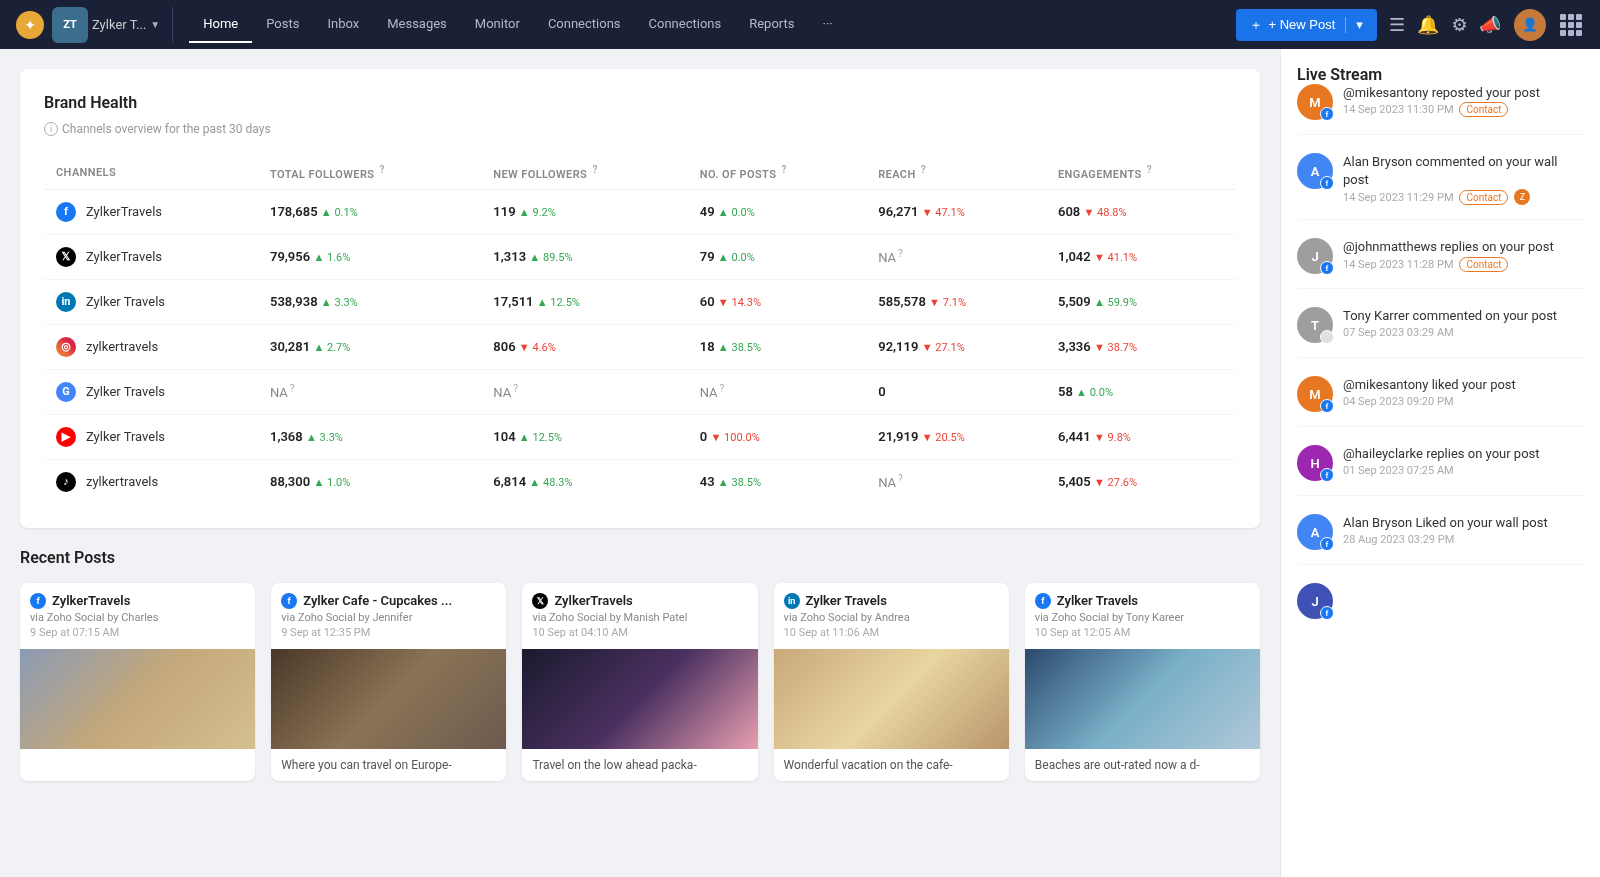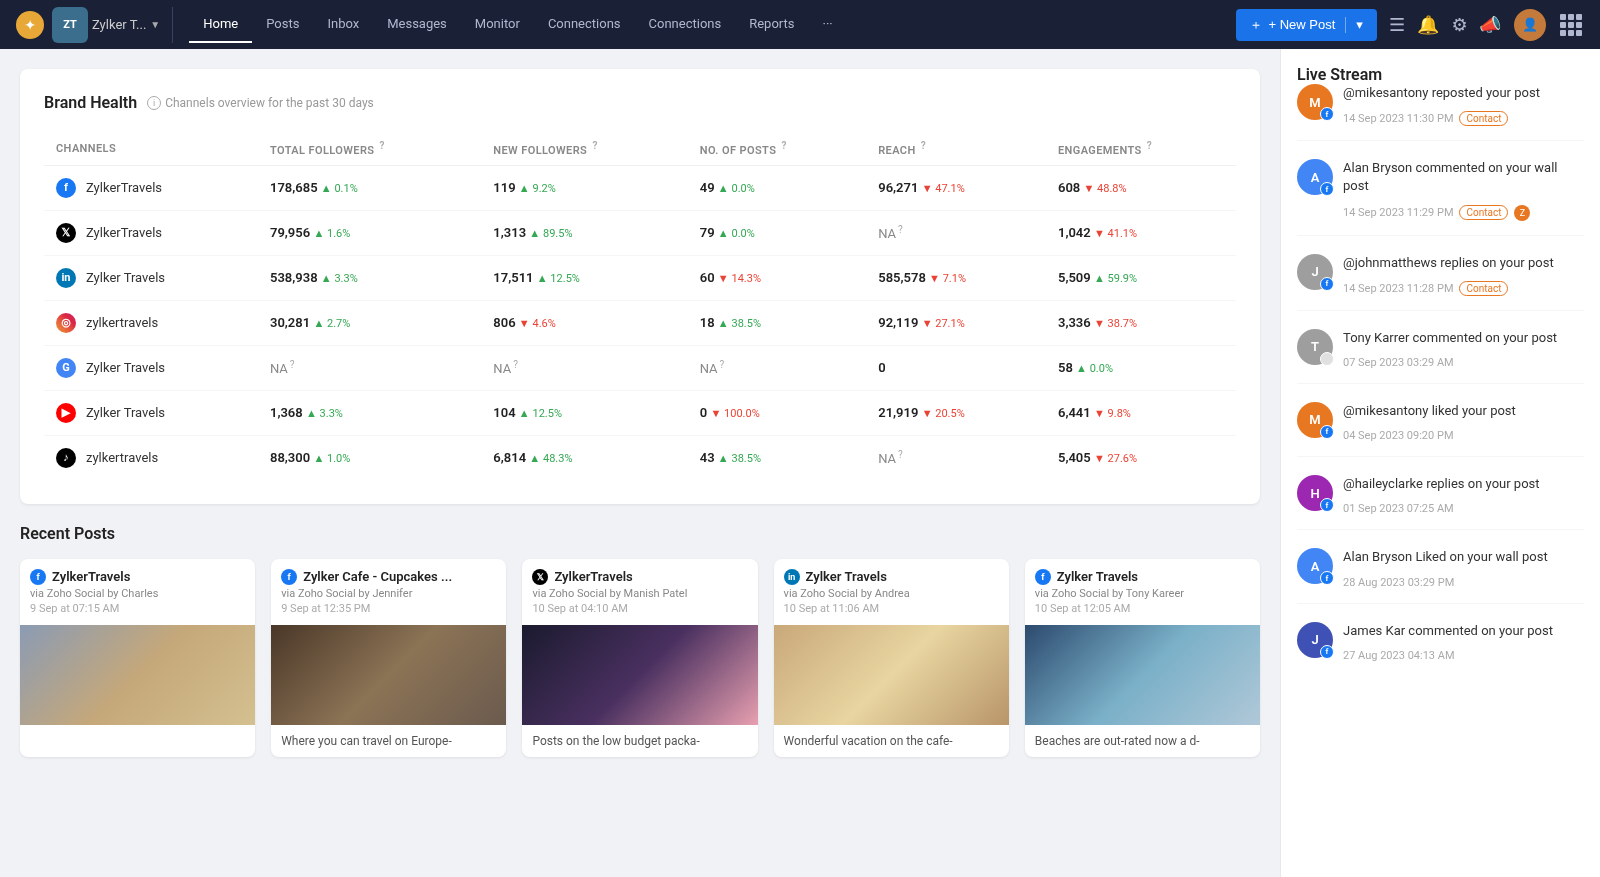--- a/index.html
+++ b/index.html
@@ -28,21 +28,21 @@
     .apps-icon { display: grid; grid-template-columns: repeat(3,6px); gap: 2px; padding: 2px; cursor: pointer; }
     .apps-icon span { width: 6px; height: 6px; background: #b0b8d0; border-radius: 1px; display: block; }
 
     
     .page-wrapper { margin-top: 49px; display: flex; min-height: calc(100vh - 49px); }
     .main-content { flex: 1; padding: 20px; min-width: 0; }
     .right-sidebar { width: 320px; flex-shrink: 0; background: white; border-left: 1px solid #e5e8ed; padding: 16px; overflow-y: auto; }
 
     
     .card { background: white; border-radius: 8px; padding: 24px; margin-bottom: 20px; box-shadow: 0 1px 3px rgba(0,0,0,0.08); }
-    .card-header { display: flex; gap: 10px; margin-bottom: 20px; }
+    .card-header { display: flex; gap: 10px; margin-bottom: 20px; flex-direction: column; }
     .card-title { font-size: 16px; font-weight: 600; color: #222; }
     .subtitle { color: #999; font-size: 12px; display: flex; align-items: center; gap: 4px; }
     .info-icon { width: 14px; height: 14px; border-radius: 50%; border: 1px solid #aaa; display: inline-flex; align-items: center; justify-content: center; font-size: 9px; color: #aaa; }
 
     
     .brand-table { width: 100%; border-collapse: collapse; }
     .brand-table th { font-size: 11px; font-weight: 600; color: #888; text-transform: uppercase; letter-spacing: 0.4px; padding: 8px 12px; text-align: left; border-bottom: 1px solid #f0f0f0; }
     .brand-table td { padding: 12px 12px; border-bottom: 1px solid #f5f5f5; color: #333; font-size: 13px; vertical-align: middle; }
     .brand-table tr:last-child td { border-bottom: none; }
     .channel-cell { display: flex; align-items: center; gap: 10px; }
@@ -72,21 +72,21 @@
     .img-5 { background: linear-gradient(135deg, #2c4a6e 0%, #7ab0c8 50%, #b0c8d8 100%); }
 
     
     .live-stream-title { font-size: 16px; font-weight: 600; color: #222; margin-bottom: 0; }
     .stream-item { display: flex; align-items: flex-start; gap: 10px; margin-bottom: 18px; padding-bottom: 14px; border-bottom: 1px solid #f5f5f5; }
     .stream-item:last-child { border-bottom: none; }
     .stream-avatar { width: 36px; height: 36px; border-radius: 50%; flex-shrink: 0; display: flex; align-items: center; justify-content: center; font-size: 13px; color: white; font-weight: 600; position: relative; }
     .stream-platform { width: 14px; height: 14px; border-radius: 50%; position: absolute; bottom: -1px; right: -1px; border: 1px solid white; display: flex; align-items: center; justify-content: center; font-size: 8px; }
     .stream-info { flex: 1; min-width: 0; }
     .stream-text { font-size: 13px; color: #333; line-height: 1.4; }
-    .stream-time { font-size: 11px; color: #aaa; margin-top: 9px; display: flex; align-items: center; gap: 6px; flex-wrap: wrap; }
+    .stream-time { font-size: 11px; color: #aaa; margin-top: 0; display: flex; align-items: center; gap: 6px; flex-wrap: wrap; }
     .contact-badge { border: 1px solid #e87722; color: #e87722; font-size: 10px; padding: 1px 6px; border-radius: 10px; }
     .zoho-badge { width: 16px; height: 16px; border-radius: 50%; background: #e87722; display: inline-flex; align-items: center; justify-content: center; font-size: 9px; color: white; }
     .more-dots { color: #b0b8d0; font-size: 16px; }
 
     
     .av-orange { background: #e87722; }
     .av-blue { background: #4285f4; }
     .av-gray { background: #9e9e9e; }
     .av-purple { background: #9c27b0; }
     .av-darkblue { background: #3f51b5; }
@@ -294,21 +294,21 @@
           <div class="post-card">
     <div class="post-header">
       <div class="post-channel">
         <div style="width:16px;height:16px;border-radius:50%;background:#000;color:white;display:flex;align-items:center;justify-content:center;font-size:9px;font-weight:700;flex-shrink:0;">𝕏</div>
         <span>ZylkerTravels</span>
       </div>
       <div class="post-via">via Zoho Social by Manish Patel</div>
       <div class="post-time">10 Sep at 04:10 AM</div>
     </div>
     <div class="img-placeholder img-3"></div>
-    <div class="post-caption">Posts on the low budget packa-</div>
+    <div class="post-caption">Travel on the low ahead packa-</div>
   </div>
           <div class="post-card">
     <div class="post-header">
       <div class="post-channel">
         <div style="width:16px;height:16px;border-radius:50%;background:#0077b5;color:white;display:flex;align-items:center;justify-content:center;font-size:9px;font-weight:700;flex-shrink:0;">in</div>
         <span>Zylker Travels</span>
       </div>
       <div class="post-via">via Zoho Social by Andrea</div>
       <div class="post-time">10 Sep at 11:06 AM</div>
     </div>
@@ -425,23 +425,16 @@
         <span>28 Aug 2023 03:29 PM</span>
 
       </div>
     </div>
   </div>
         <div class="stream-item">
     <div class="stream-avatar av-darkblue">
       J
       <div class="stream-platform" style="background:#1877f2;color:white;">f</div>
     </div>
-    <div class="stream-info">
-      <div class="stream-text">James Kar commented on your post</div>
-      <div class="stream-time">
-        <span>27 Aug 2023 04:13 AM</span>
-
-      </div>
-    </div>
   </div>
       </div>
   </div>
 </div>
 
 </body></html>

